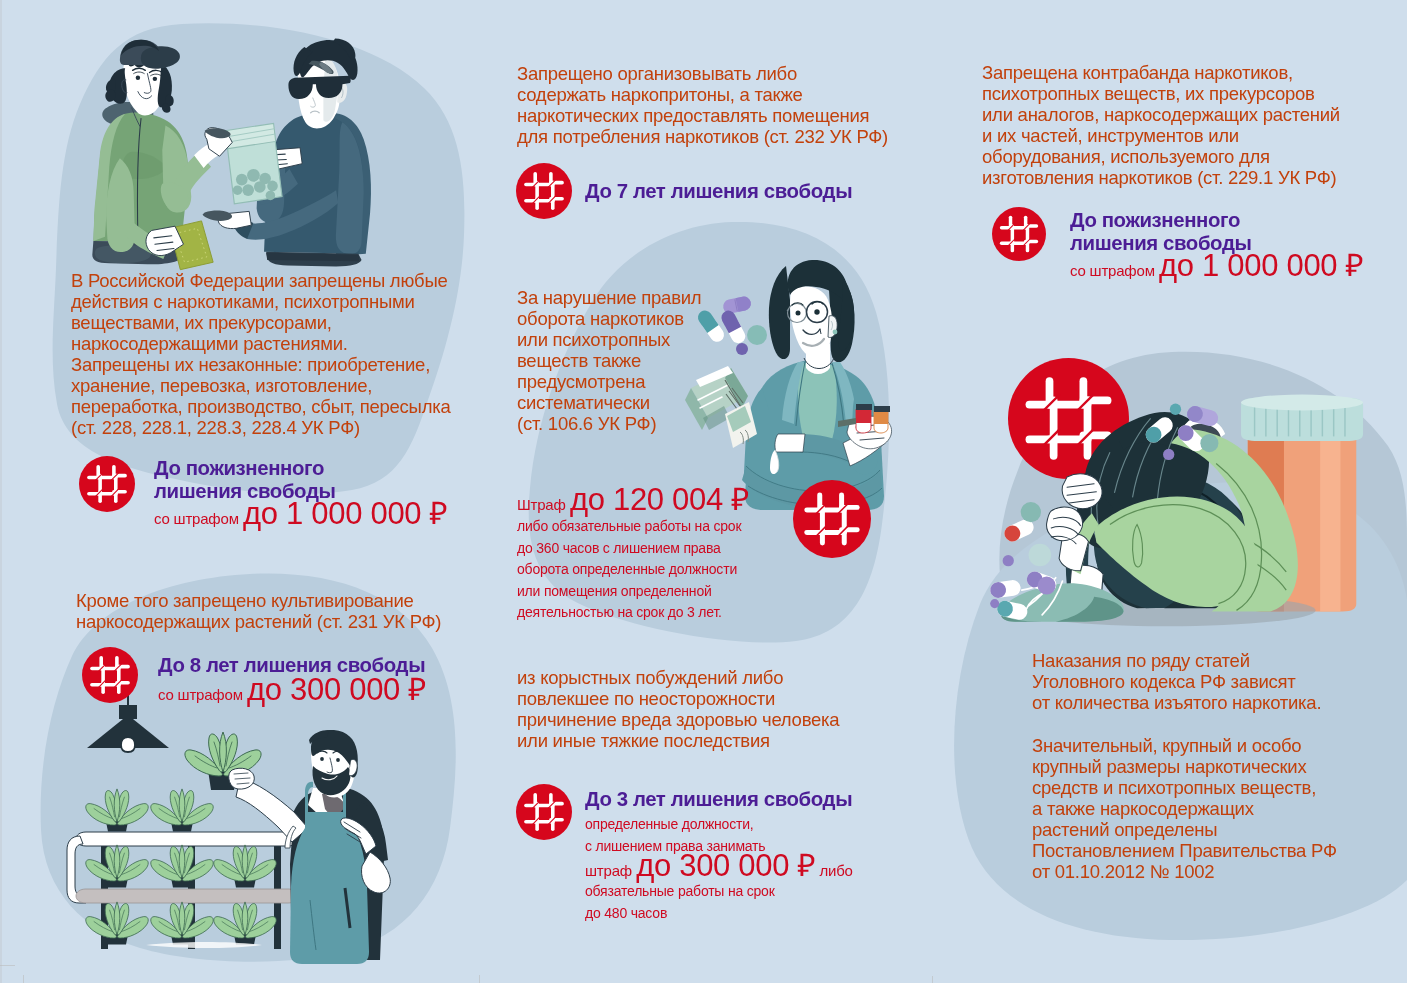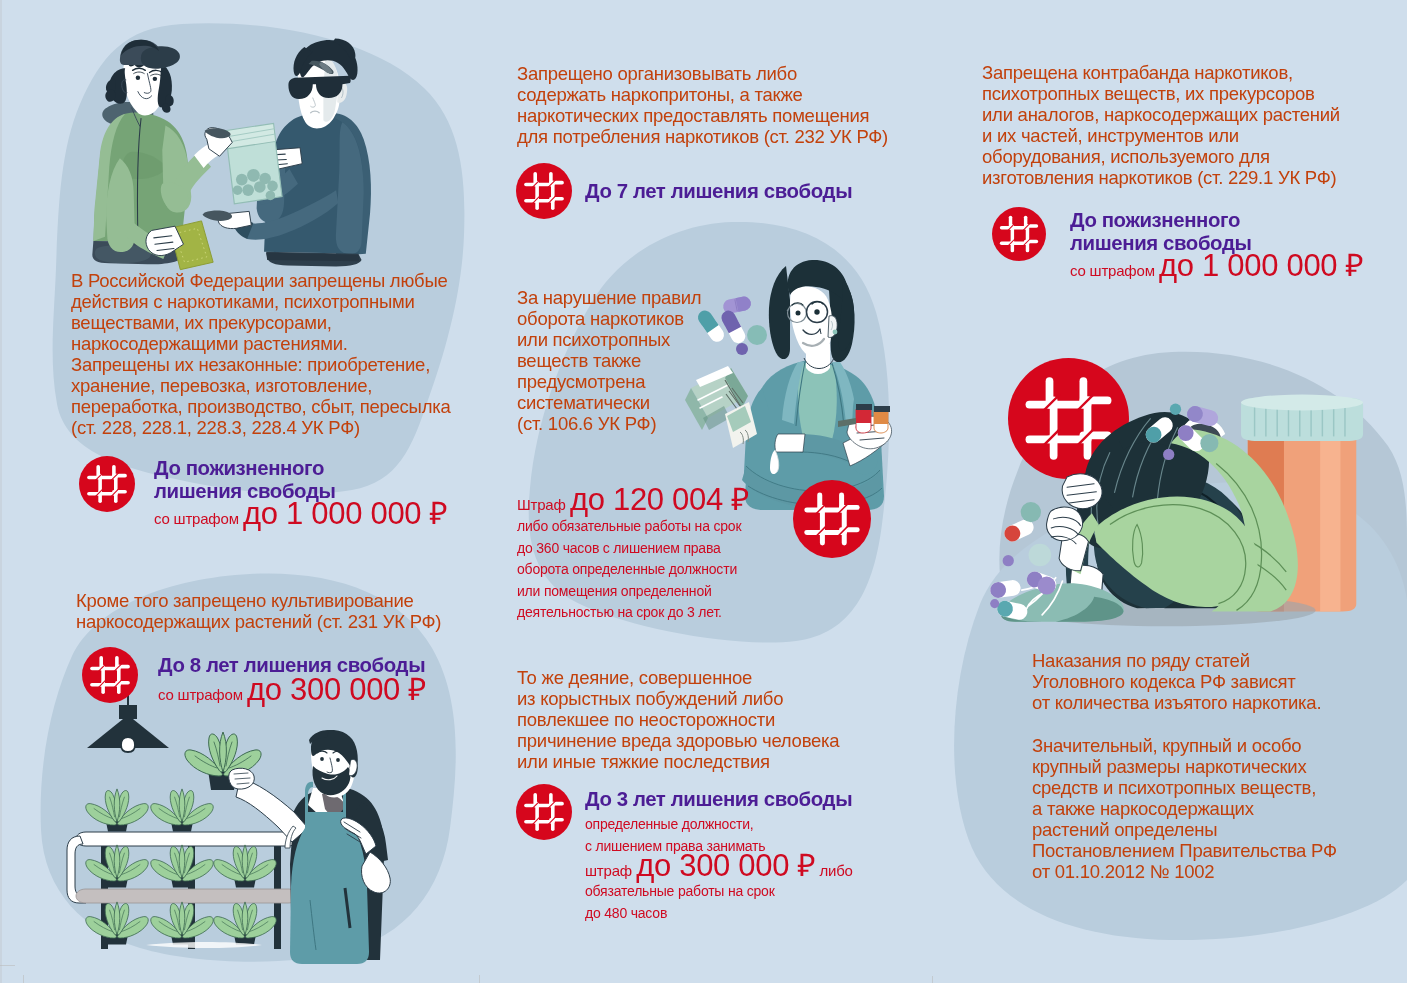--- a/index.html
+++ b/index.html
@@ -665,21 +665,21 @@
         <g fill="#d6061c">
           <rect x="26.40" y="35.85" width="19.20" height="1.90" transform="rotate(-45 36.00 36.80)"></rect>
           <rect x="26.40" y="64.65" width="19.20" height="1.90" transform="rotate(-45 36.00 65.60)"></rect>
           <rect x="54.40" y="35.85" width="19.20" height="1.90" transform="rotate(-45 64.00 36.80)"></rect>
           <rect x="54.40" y="64.65" width="19.20" height="1.90" transform="rotate(-45 64.00 65.60)"></rect>
         </g>
       </svg></div>
   <div class="txt fine" style="left:517px;top:489px"><span class="pre">Штраф</span> <span class="amt">до 120 004 ₽</span></div>
   <div class="txt det" style="left:517px;top:516px;width:330px"><div>либо обязательные работы на срок</div><div>до 360 часов с лишением права</div><div>оборота определенные должности</div><div>или помещения определенной</div><div>деятельностью на срок до 3 лет.</div></div>
 
-  <div class="txt body-text" style="left:517px;top:667px;width:400px"><div>То же деяние, совершенное</div><div>из корыстных побуждений либо</div><div>повлекшее по неосторожности</div><div>причинение вреда здоровью человека</div><div>или иные тяжкие последствия</div></div>
+  <div class="txt body-text" style="left:517px;top:667px;width:400px"><div>из корыстных побуждений либо</div><div>повлекшее по неосторожности</div><div>причинение вреда здоровью человека</div><div>или иные тяжкие последствия</div></div>
   <div class="ic" style="left:516px;top:784px;width:56px;height:56px"><svg viewBox="0 0 100 100" width="56" height="56">
         <circle cx="50" cy="50" r="50" fill="#d6061c"></circle>
         <g fill="#fff">
           <rect x="31.10" y="16.00" width="6.40" height="25.70" rx="3.20"></rect>
           <rect x="34.50" y="31.90" width="6.40" height="38.60" rx="3.20"></rect>
           <rect x="34.50" y="60.70" width="6.40" height="23.30" rx="3.20"></rect>
           <rect x="59.10" y="16.00" width="6.40" height="25.70" rx="3.20"></rect>
           <rect x="62.50" y="31.90" width="6.40" height="38.60" rx="3.20"></rect>
           <rect x="62.50" y="60.70" width="6.40" height="23.30" rx="3.20"></rect>
           <rect x="14.50" y="35.30" width="26.40" height="6.40" rx="3.20"></rect>

